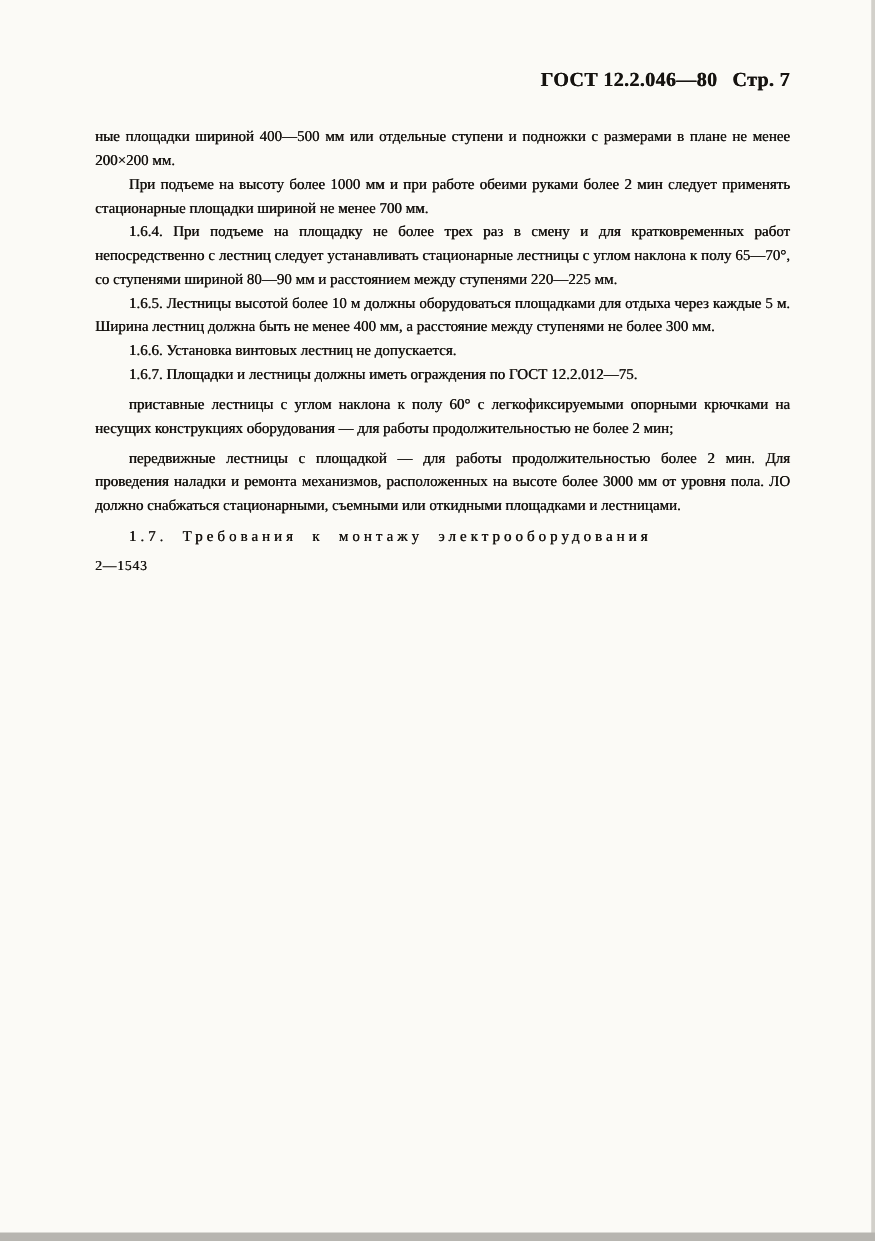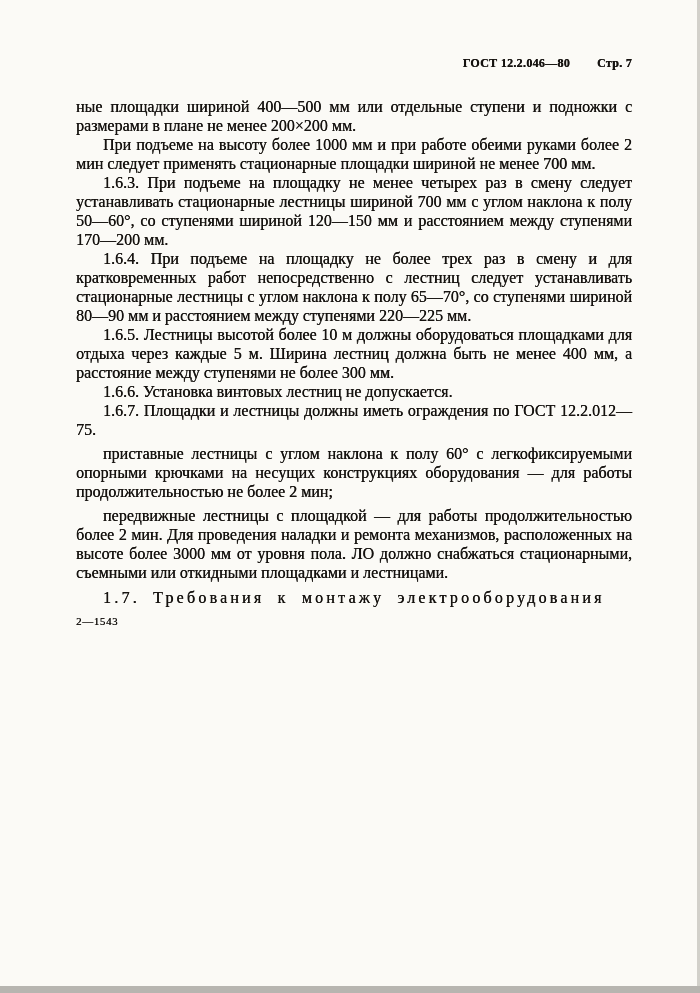--- a/index.html
+++ b/index.html
@@ -30,29 +30,29 @@
   }
   .content {
     position: absolute;
     left: 76px;
     top: 56px;
     width: 556px;
   }
   .header {
     display: flex;
     justify-content: flex-end;
-    gap: 27px;
+    gap: 12px;
     font-weight: bold;
-    font-size: 12px;
+    font-size: 16px;
     letter-spacing: 0.3px;
     margin-bottom: 26px;
     text-shadow: 0.3px 0 0 currentColor;
   }
   .body-text {
-    font-size: 16px;
+    font-size: 12px;
     line-height: 19px;
     text-align: justify;
     text-shadow: 0.3px 0 0 currentColor;
   }
   .para {
     margin: 0;
     text-indent: 27px;
   }
   .para.cont { text-indent: 0; }
   .para.gap { margin-top: 5px; }
@@ -78,21 +78,20 @@
   <div class="content">
 
     <div class="header">
       <span>ГОСТ 12.2.046—80</span>
       <span>Стр. 7</span>
     </div>
 
     <div class="body-text">
       <p class="para cont">ные площадки шириной 400—500 мм или отдельные ступени и подножки с размерами в плане не менее 200×200 мм.</p>
       <p class="para">При подъеме на высоту более 1000 мм и при работе обеими руками более 2 мин следует применять стационарные площадки шириной не менее 700 мм.</p>
-      <p class="para">1.6.3. При подъеме на площадку не менее четырех раз в смену следует устанавливать стационарные лестницы шириной 700 мм с углом наклона к полу 50—60°, со ступенями шириной 120—150 мм и расстоянием между ступенями 170—200 мм.</p>
       <p class="para">1.6.4. При подъеме на площадку не более трех раз в смену и для кратковременных работ непосредственно с лестниц следует устанавливать стационарные лестницы с углом наклона к полу 65—70°, со ступенями шириной 80—90 мм и расстоянием между ступенями 220—225 мм.</p>
       <p class="para">1.6.5. Лестницы высотой более 10 м должны оборудоваться площадками для отдыха через каждые 5 м. Ширина лестниц должна быть не менее 400 мм, а расстояние между ступенями не более 300 мм.</p>
       <p class="para">1.6.6. Установка винтовых лестниц не допускается.</p>
       <p class="para">1.6.7. Площадки и лестницы должны иметь ограждения по ГОСТ 12.2.012—75.</p>
       <p class="para gap">приставные лестницы с углом наклона к полу 60° с легкофиксируемыми опорными крючками на несущих конструкциях оборудования — для работы продолжительностью не более 2 мин;</p>
       <p class="para gap">передвижные лестницы с площадкой — для работы продолжительностью более 2 мин. Для проведения наладки и ремонта механизмов, расположенных на высоте более 3000 мм от уровня пола. ЛО должно снабжаться стационарными, съемными или откидными площадками и лестницами.</p>
       <p class="para heading">1.7. Требования к монтажу электрооборудования</p>
     </div>
 
     <div class="footer">2—1543</div>

